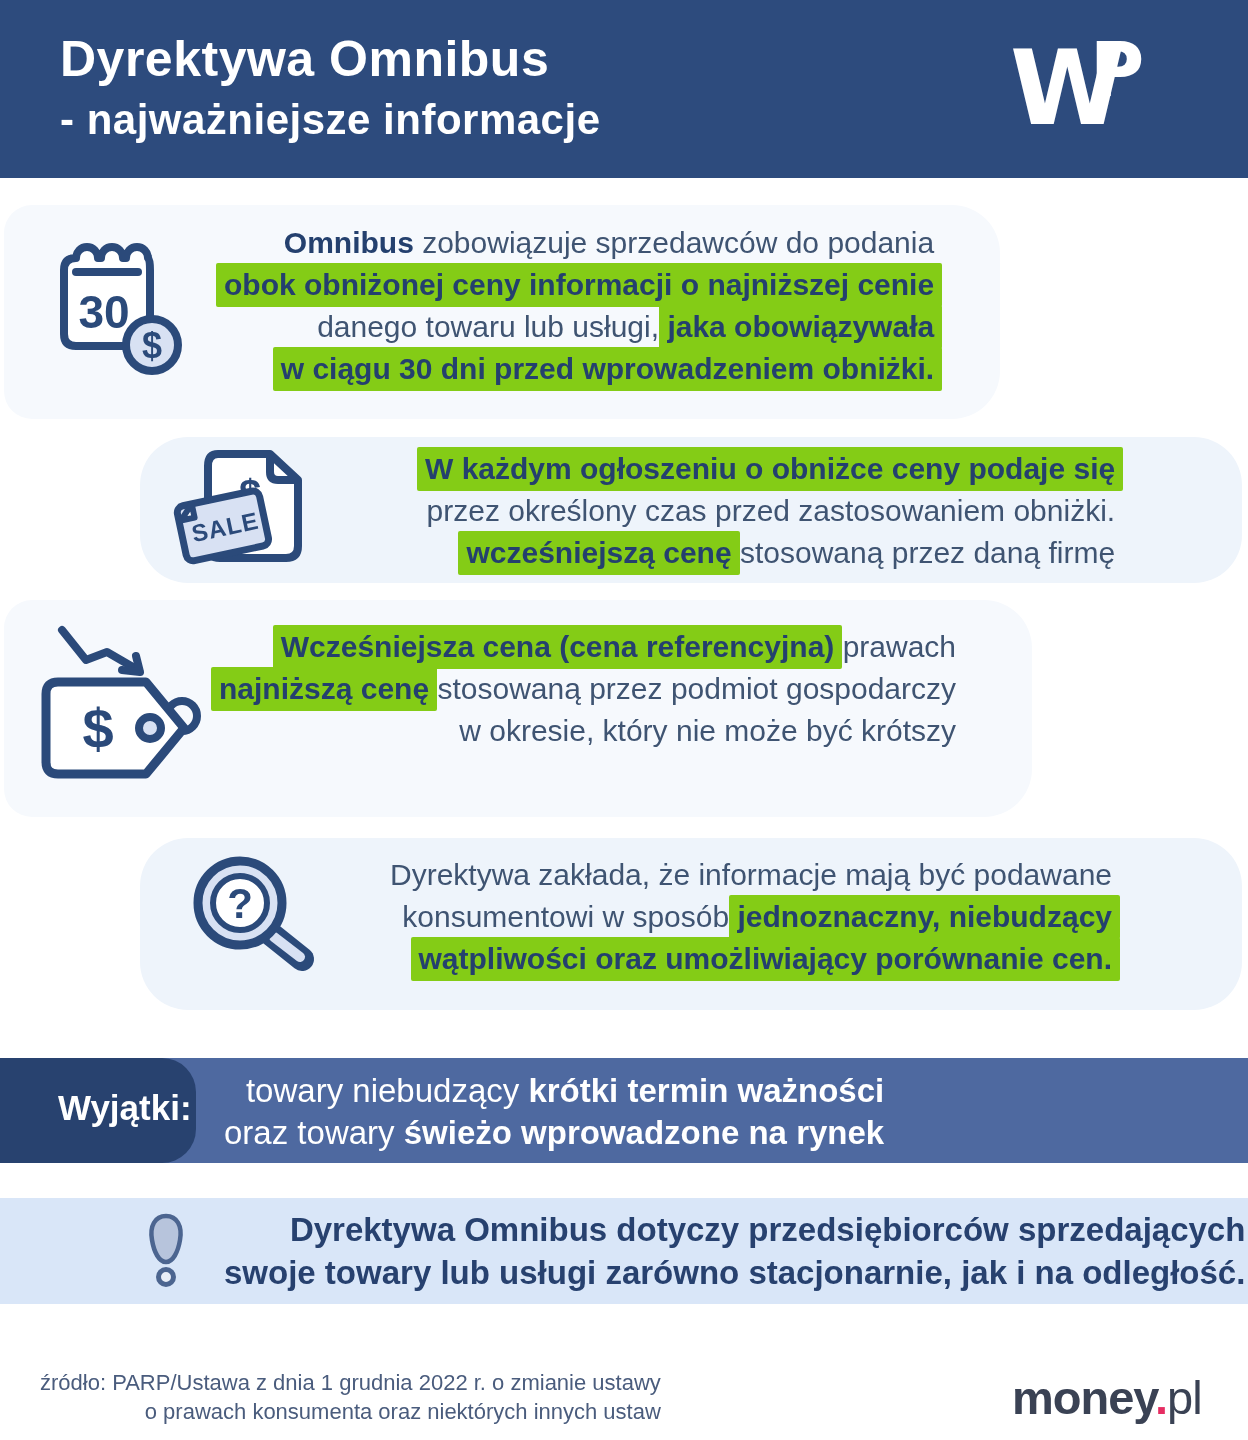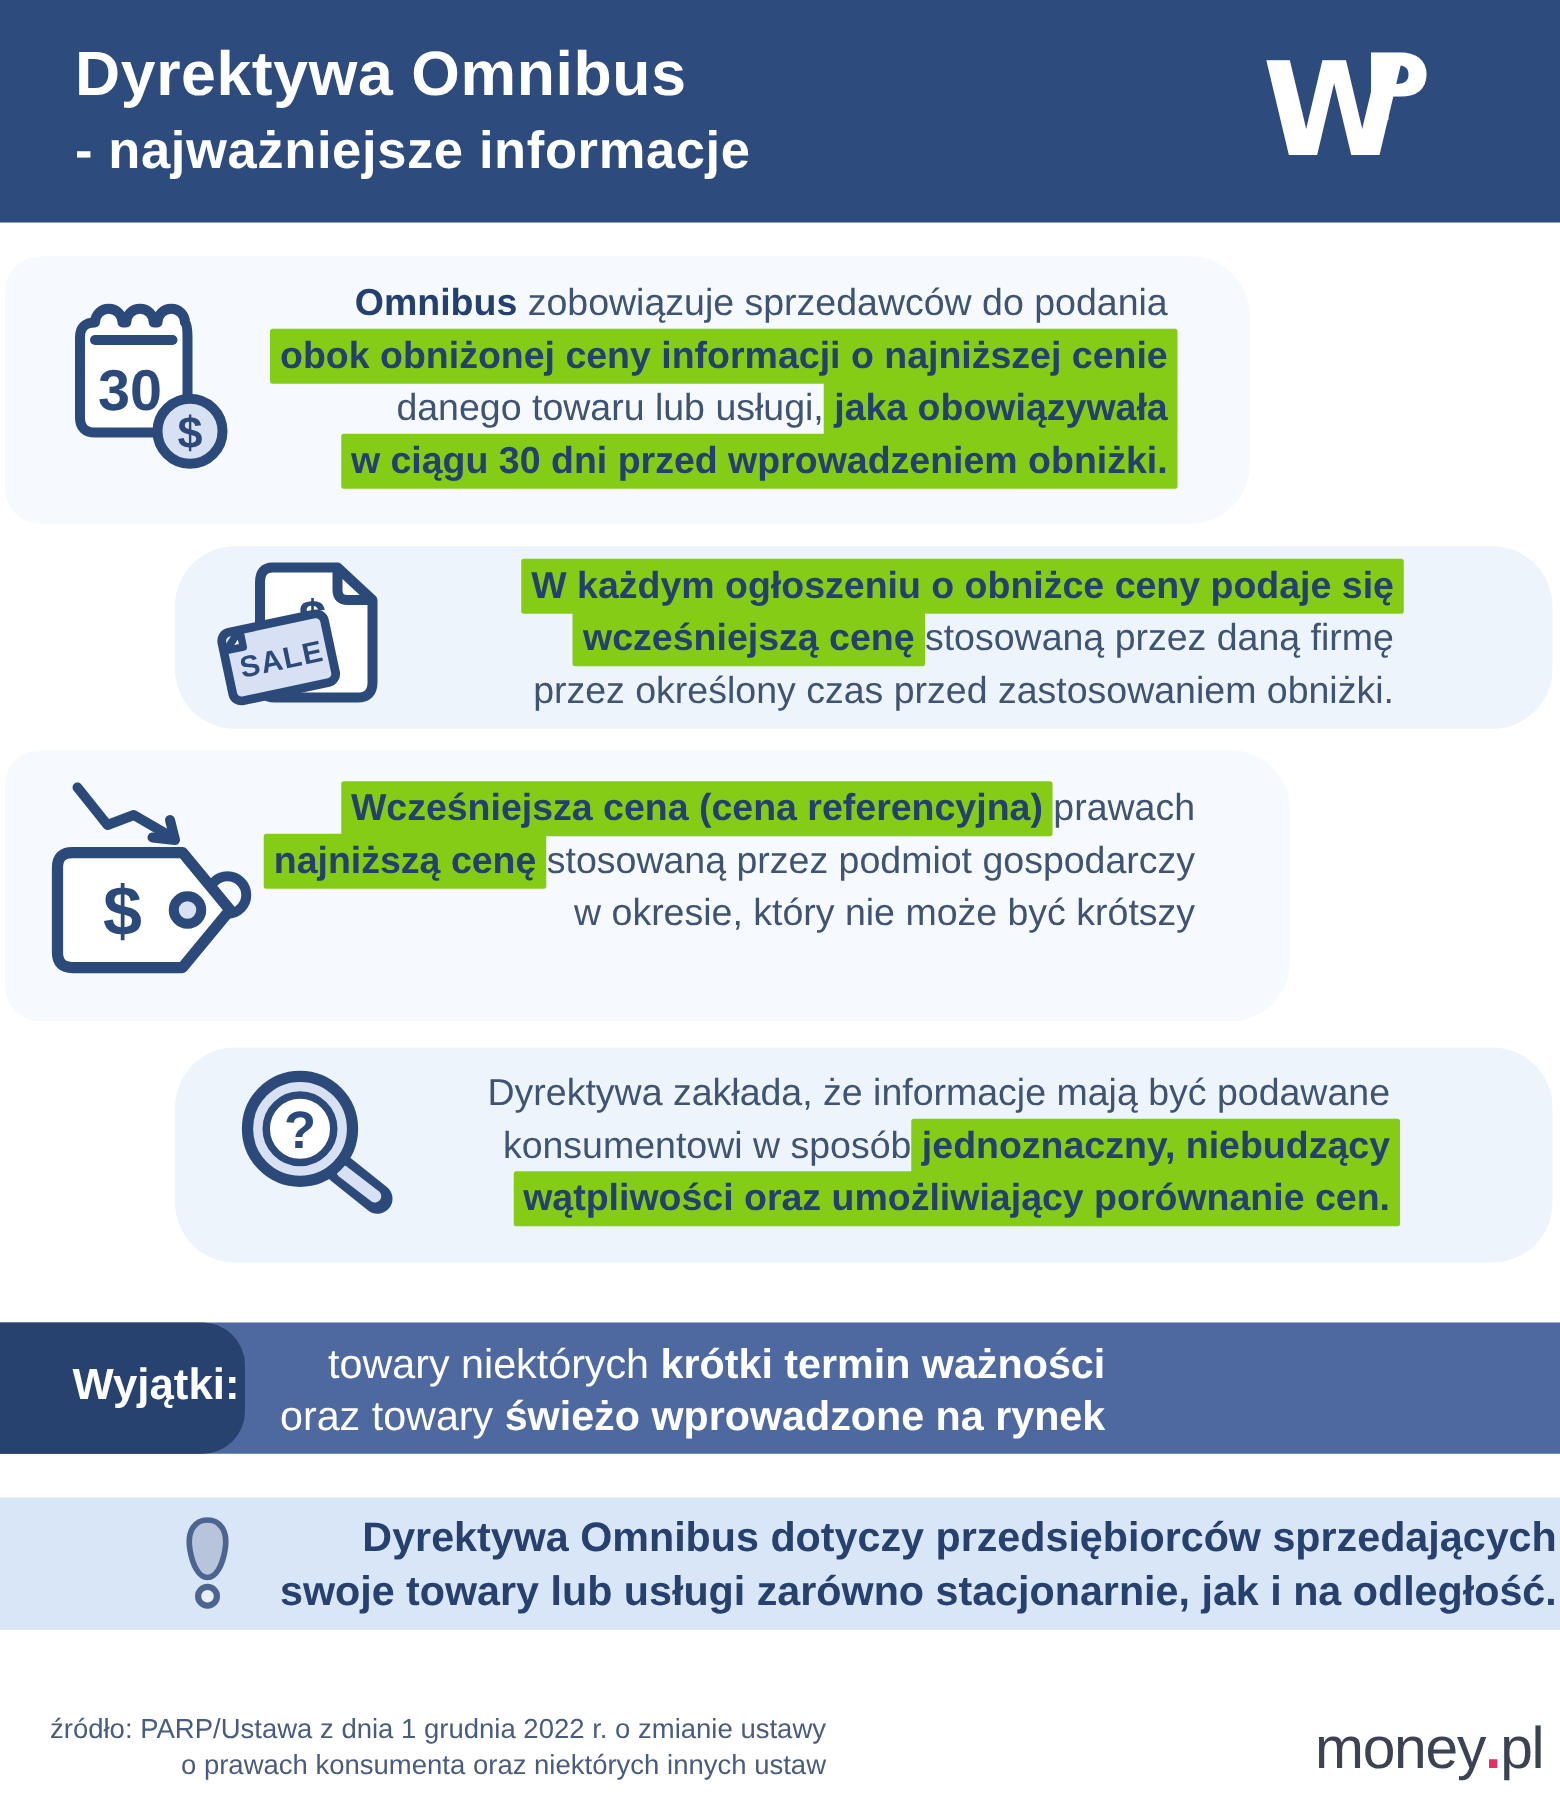--- a/index.html
+++ b/index.html
@@ -44,21 +44,21 @@
   .exc-text .b { color:#ffffff; }
 
   
   .note-band { left:0; top:1198px; width:1248px; height:106px; background:#d9e6f8; }
   .note-text { left:224px; top:1208px; font-size:33px; line-height:43px; color:#27416f; }
   .note-text .b { color:#27416f; }
 
   
   .source { left:40px; top:1368px; font-size:22px; line-height:29px; color:#4a5c7d; }
   .brand { left:1012px; top:1370px; font-size:47px; color:#3a4254; letter-spacing:-1px; }
-  .brand .money { font-weight:400;margin-left:40px; }
+  .brand .money { font-weight:700; }
   .brand .dot { font-weight:700; color:#e62d62; }
   .brand .pl { font-weight:400; }
 </style>
 </head>
 <body>
 
 <div class="page">
 
   <div class="abs header">
     <div class="abs title1">Dyrektywa Omnibus</div>
@@ -90,22 +90,22 @@
     <path d="M92 8 L92 26 Q92 34 100 34 L120 34" fill="none" stroke="#2b4a7a" stroke-width="8" stroke-linejoin="round"></path>
     <text x="72" y="62" text-anchor="middle" font-size="40" font-weight="700" fill="#2b4a7a">$</text>
     <g transform="rotate(-12 45 85)">
       <rect x="4" y="52" width="84" height="56" rx="7" fill="#d8e1f3" stroke="#2b4a7a" stroke-width="7" stroke-linejoin="round"></rect>
       <path d="M20 52 L6 66 L20 66 Z" fill="#ffffff" stroke="#2b4a7a" stroke-width="6" stroke-linejoin="round"></path>
       <text x="48" y="90" text-anchor="middle" font-size="24" font-weight="700" letter-spacing="1" fill="#2b4a7a">SALE</text>
     </g>
   </svg>
   <div class="abs txt s2-text">
     <div class="line"><span class="b hl">W każdym ogłoszeniu o obniżce ceny podaje się</span></div>
+    <div class="line"><span class="">przez określony czas przed zastosowaniem obniżki.</span></div>
     <div class="line"><span class="b hl">wcześniejszą cenę</span><span class=""> stosowaną przez daną firmę</span></div>
-    <div class="line"><span class="">przez określony czas przed zastosowaniem obniżki.</span></div>
   </div>
 
   <div class="abs card card3"></div>
   <svg class="abs" style="left:34px; top:618px;" width="165" height="165" viewBox="0 0 165 165">
     <path d="M28 12 L52 42 L73 34 L104 52" fill="none" stroke="#2b4a7a" stroke-width="8" stroke-linecap="round" stroke-linejoin="round"></path>
     <path d="M106 54 L88 52 M106 54 L102 38" fill="none" stroke="#2b4a7a" stroke-width="8" stroke-linecap="round"></path>
     <circle cx="148" cy="98" r="15" fill="none" stroke="#2b4a7a" stroke-width="8"></circle>
     <path d="M24 64 L112 64 L150 110 L112 156 L24 156 Q12 156 12 144 L12 76 Q12 64 24 64 Z" fill="#ffffff" stroke="#2b4a7a" stroke-width="9" stroke-linejoin="round"></path>
     <circle cx="116" cy="110" r="11" fill="#d8e1f3" stroke="#2b4a7a" stroke-width="8"></circle>
     <text x="64" y="130" text-anchor="middle" font-size="56" font-weight="700" fill="#2b4a7a">$</text>
@@ -127,21 +127,21 @@
   <div class="abs txt s4-text">
     <div class="line"><span class="">Dyrektywa zakłada, że informacje mają być podawane</span></div>
     <div class="line"><span class="">konsumentowi w sposób </span><span class="b hl">jednoznaczny, niebudzący</span></div>
     <div class="line"><span class="b hl">wątpliwości oraz umożliwiający porównanie cen.</span></div>
   </div>
 
   <div class="abs exc-band"></div>
   <div class="abs exc-label-box"></div>
   <div class="abs exc-label">Wyjątki:</div>
   <div class="abs exc-text">
-    <div class="line"><span class="">towary niektórych </span><span class="b ">krótki termin ważności</span></div>
+    <div class="line"><span class="">towary niebudzący </span><span class="b ">krótki termin ważności</span></div>
     <div class="line"><span class="">oraz towary </span><span class="b ">świeżo wprowadzone na rynek</span></div>
   </div>
 
   <div class="abs note-band"></div>
   <svg class="abs" style="left:146px; top:1212px;" width="40" height="75" viewBox="0 0 40 75">
     <path d="M20 4 C9 4 3.5 14 6 28 C8 40 13 50 20 50 C27 50 32 40 34 28 C36.5 14 31 4 20 4 Z" fill="#b7c4dc" stroke="#4c6590" stroke-width="4.5"></path>
     <circle cx="20" cy="65" r="7.5" fill="#e9eef7" stroke="#4c6590" stroke-width="5"></circle>
   </svg>
   <div class="abs note-text">
     <div class="line"><span class="b ">Dyrektywa Omnibus dotyczy przedsiębiorców sprzedających</span></div>

